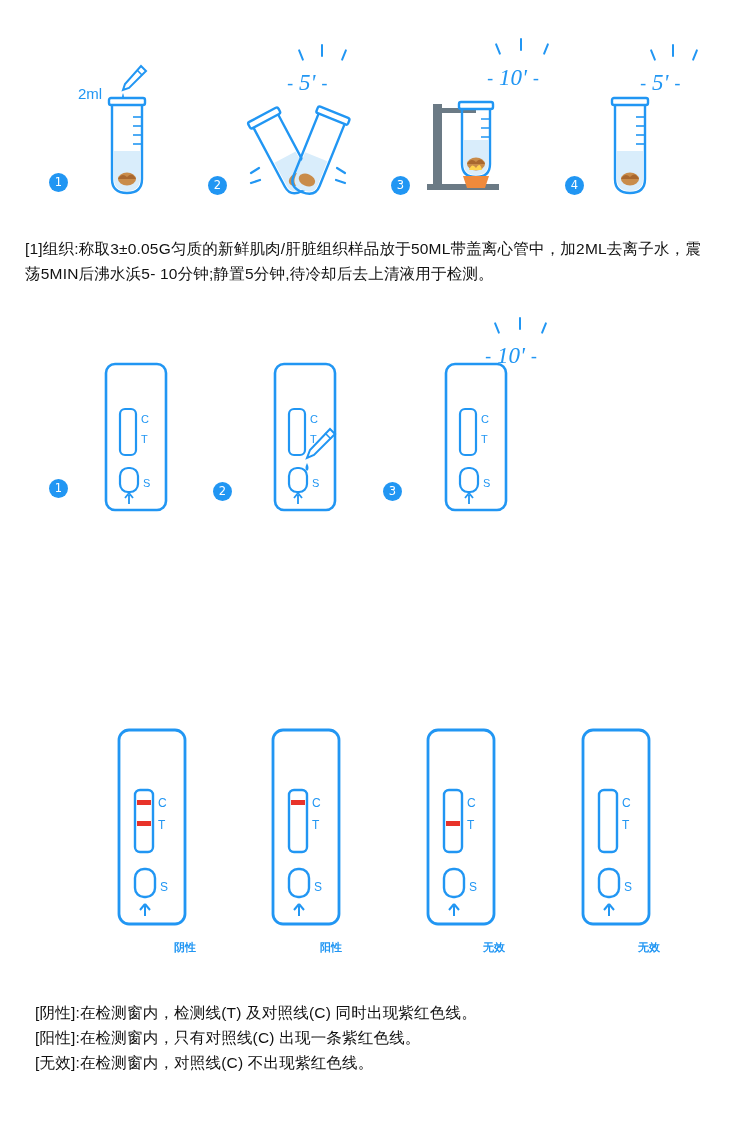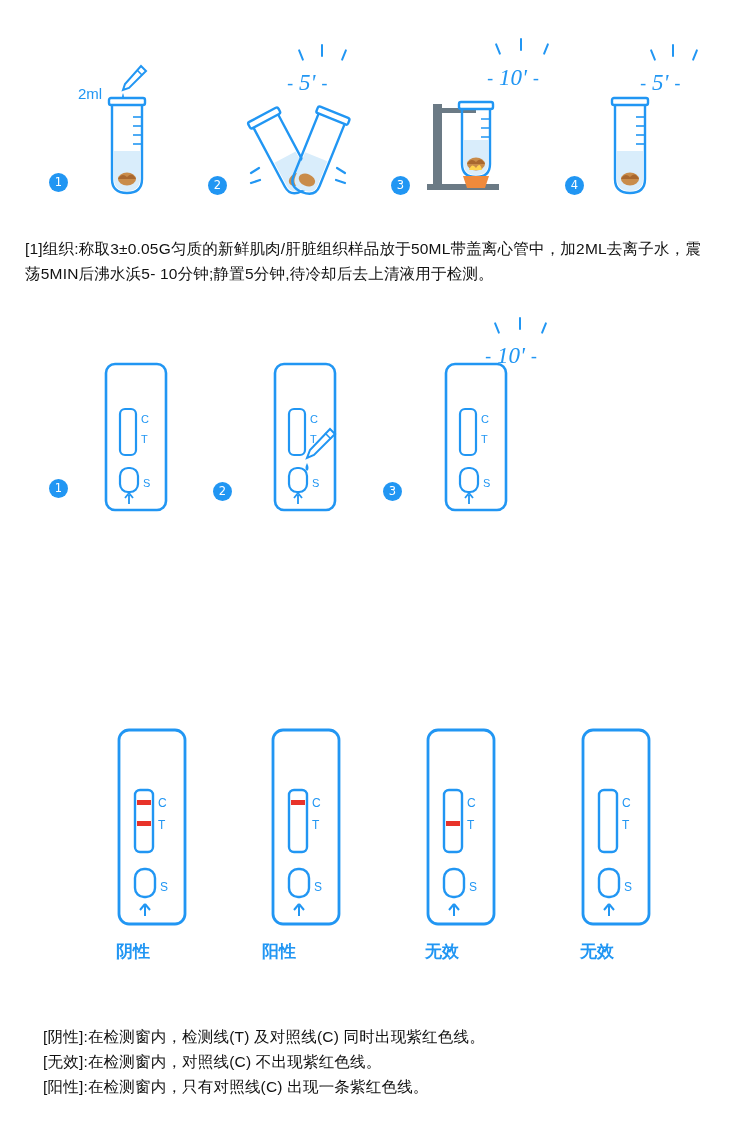--- a/index.html
+++ b/index.html
@@ -76,23 +76,23 @@
     font-size: 15px;
     font-family: "Liberation Sans", sans-serif;
   }
 
   
   .cassette { position: absolute; }
 
   .res-label {
     position: absolute;
     color: #2196f3;
-    font-size: 17px;
+    font-size: 11px;
     font-weight: bold;
-    text-align: left;
+    text-align: right;
     width: 80px;
   }
 
   .legend-line { white-space: nowrap; }
 </style>
 </head>
 <body>
 
 <div class="page">
 
@@ -307,19 +307,19 @@
       <rect x="19" y="63" width="18" height="62" rx="5" fill="none" stroke="#2196f3" stroke-width="2.4"></rect>
       <rect x="19" y="142" width="20" height="28" rx="9" fill="none" stroke="#2196f3" stroke-width="2.4"></rect>
       <text x="42" y="80" font-size="12" fill="#2196f3" font-family="Liberation Sans, sans-serif">C</text>
       <text x="42" y="102" font-size="12" fill="#2196f3" font-family="Liberation Sans, sans-serif">T</text>
       <text x="44" y="164" font-size="12" fill="#2196f3" font-family="Liberation Sans, sans-serif">S</text>
       <path d="M29 189 L29 179 M29 177 L24 183 M29 177 L34 183" stroke="#2196f3" stroke-width="2" fill="none"></path>
     </svg>
   </div>
   <div class="res-label" style="left:580px; top:940px;">无效</div>
 
-  <div class="para" style="left:43px; top:1000px; width:690px;margin-top:24px;">
+  <div class="para" style="left:35px; top:1000px; width:690px;">
     <p class="legend-line">[阴性]:在检测窗内，检测线(T) 及对照线(C) 同时出现紫红色线。</p>
+    <p class="legend-line">[阳性]:在检测窗内，只有对照线(C) 出现一条紫红色线。</p>
     <p class="legend-line">[无效]:在检测窗内，对照线(C) 不出现紫红色线。</p>
-    <p class="legend-line">[阳性]:在检测窗内，只有对照线(C) 出现一条紫红色线。</p>
   </div>
 
 </div>
 
 </body></html>

